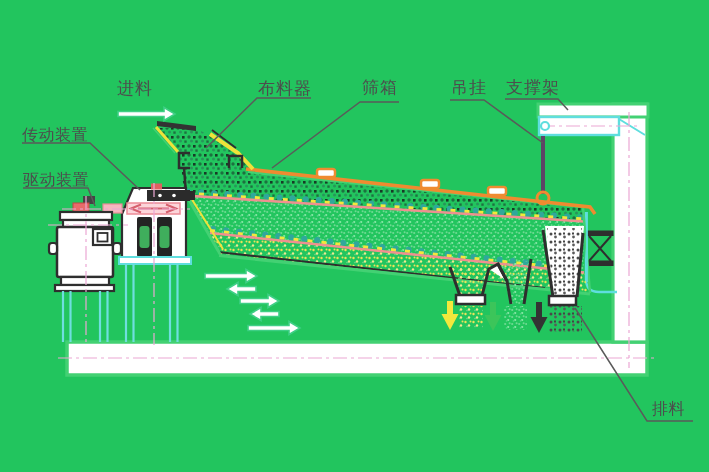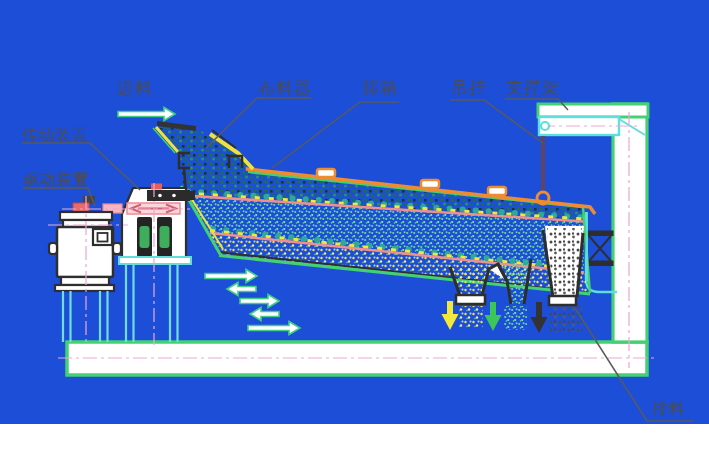--- a/index.html
+++ b/index.html
@@ -1,16 +1,16 @@
 <!DOCTYPE html>
 <html><head>
 <meta charset="utf-8">
 <style>
   html,body{margin:0;padding:0;background:#ffffff;}
-  .stage{position:relative;width:709px;height:424px;background:#1d4ed8;overflow:hidden;
+  .stage{position:relative;width:709px;height:472px;background:#22c55e;overflow:hidden;
          font-family:"Liberation Sans", sans-serif;}
   svg{display:block}
   text{font-family:"Liberation Sans", sans-serif; fill:#4d4d4d;}
   .lbl{font-size:17px; letter-spacing:1px;}
   .lbl-sm{font-size:16px; letter-spacing:0.5px;}
   .leader{stroke:#5a5a5a;stroke-width:1.5;fill:none;}
   .dark{stroke:#2e2e2e;fill:none;}
   .cyanline{stroke:#5fdede;fill:none;}
   .pinkcl{stroke:#eba7d4;stroke-width:1.2;fill:none;stroke-dasharray:14 4 3 4;}
   .hollow-arrow{fill:#ffffff;stroke:#3ecf85;stroke-width:1.6;}

